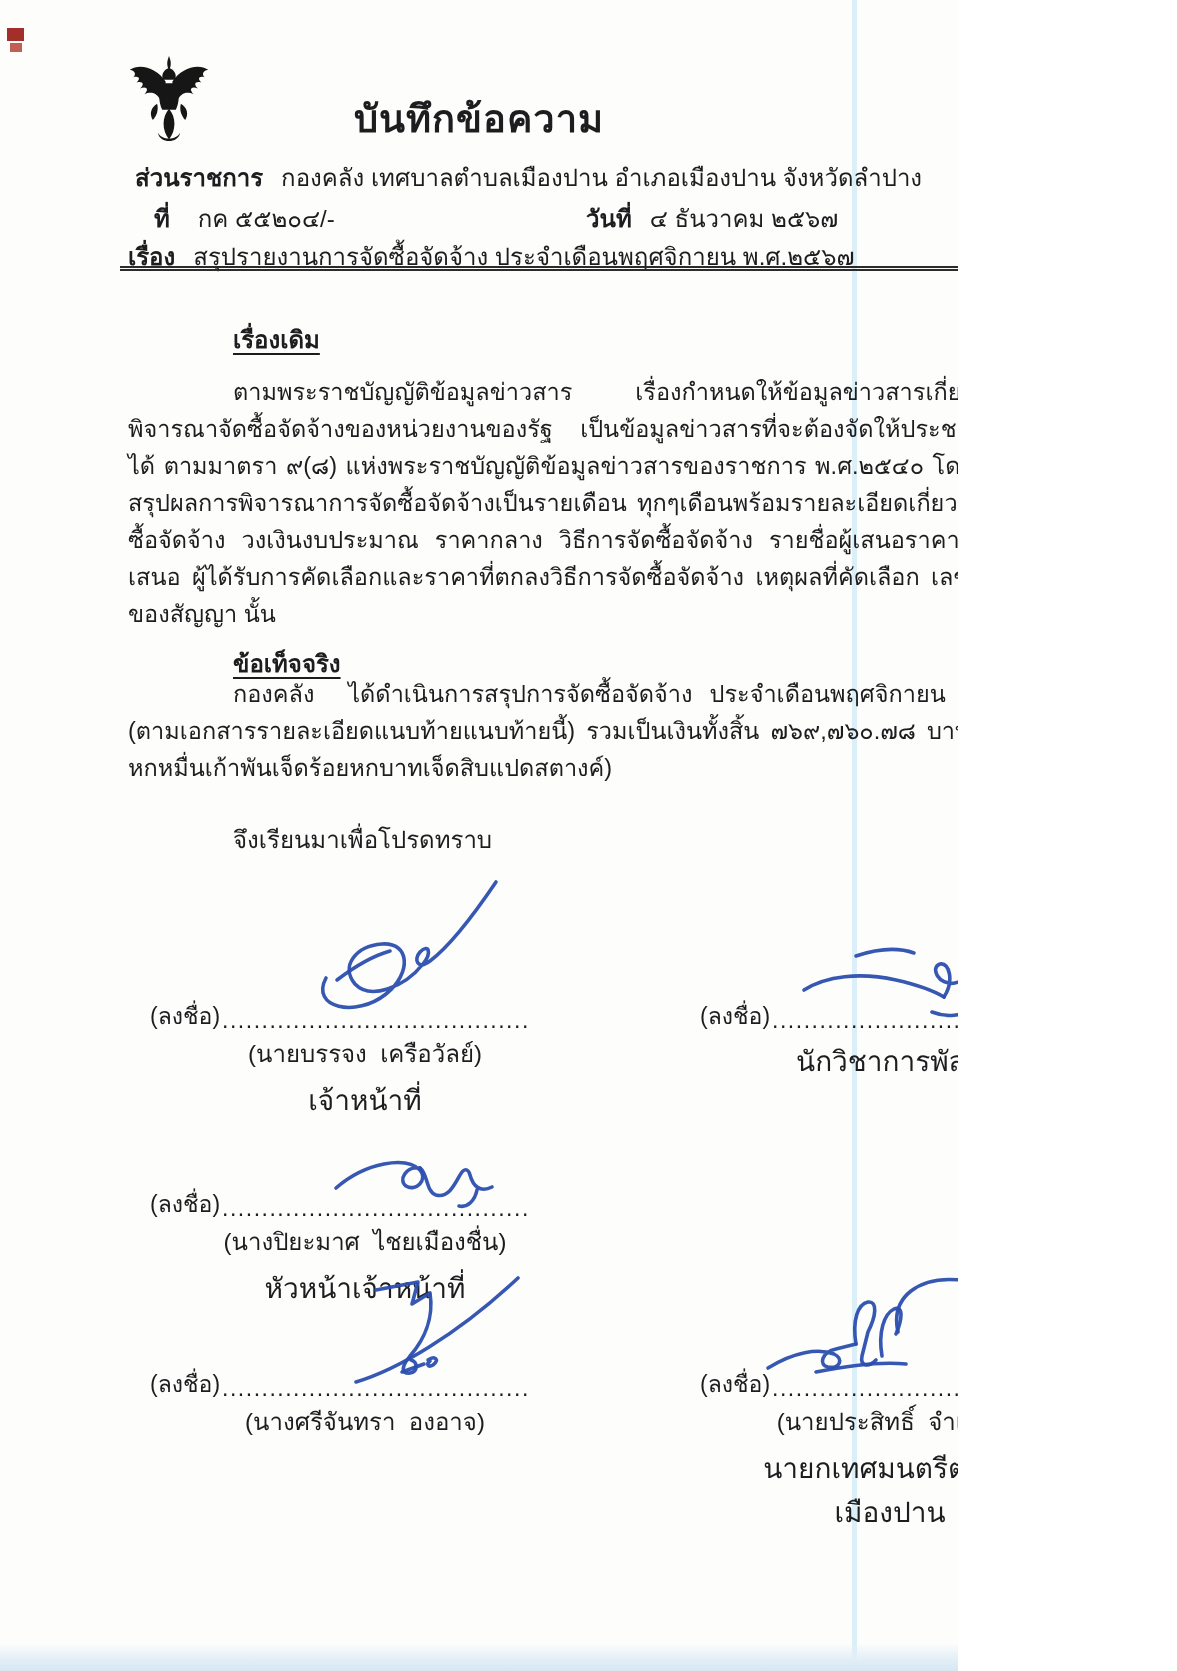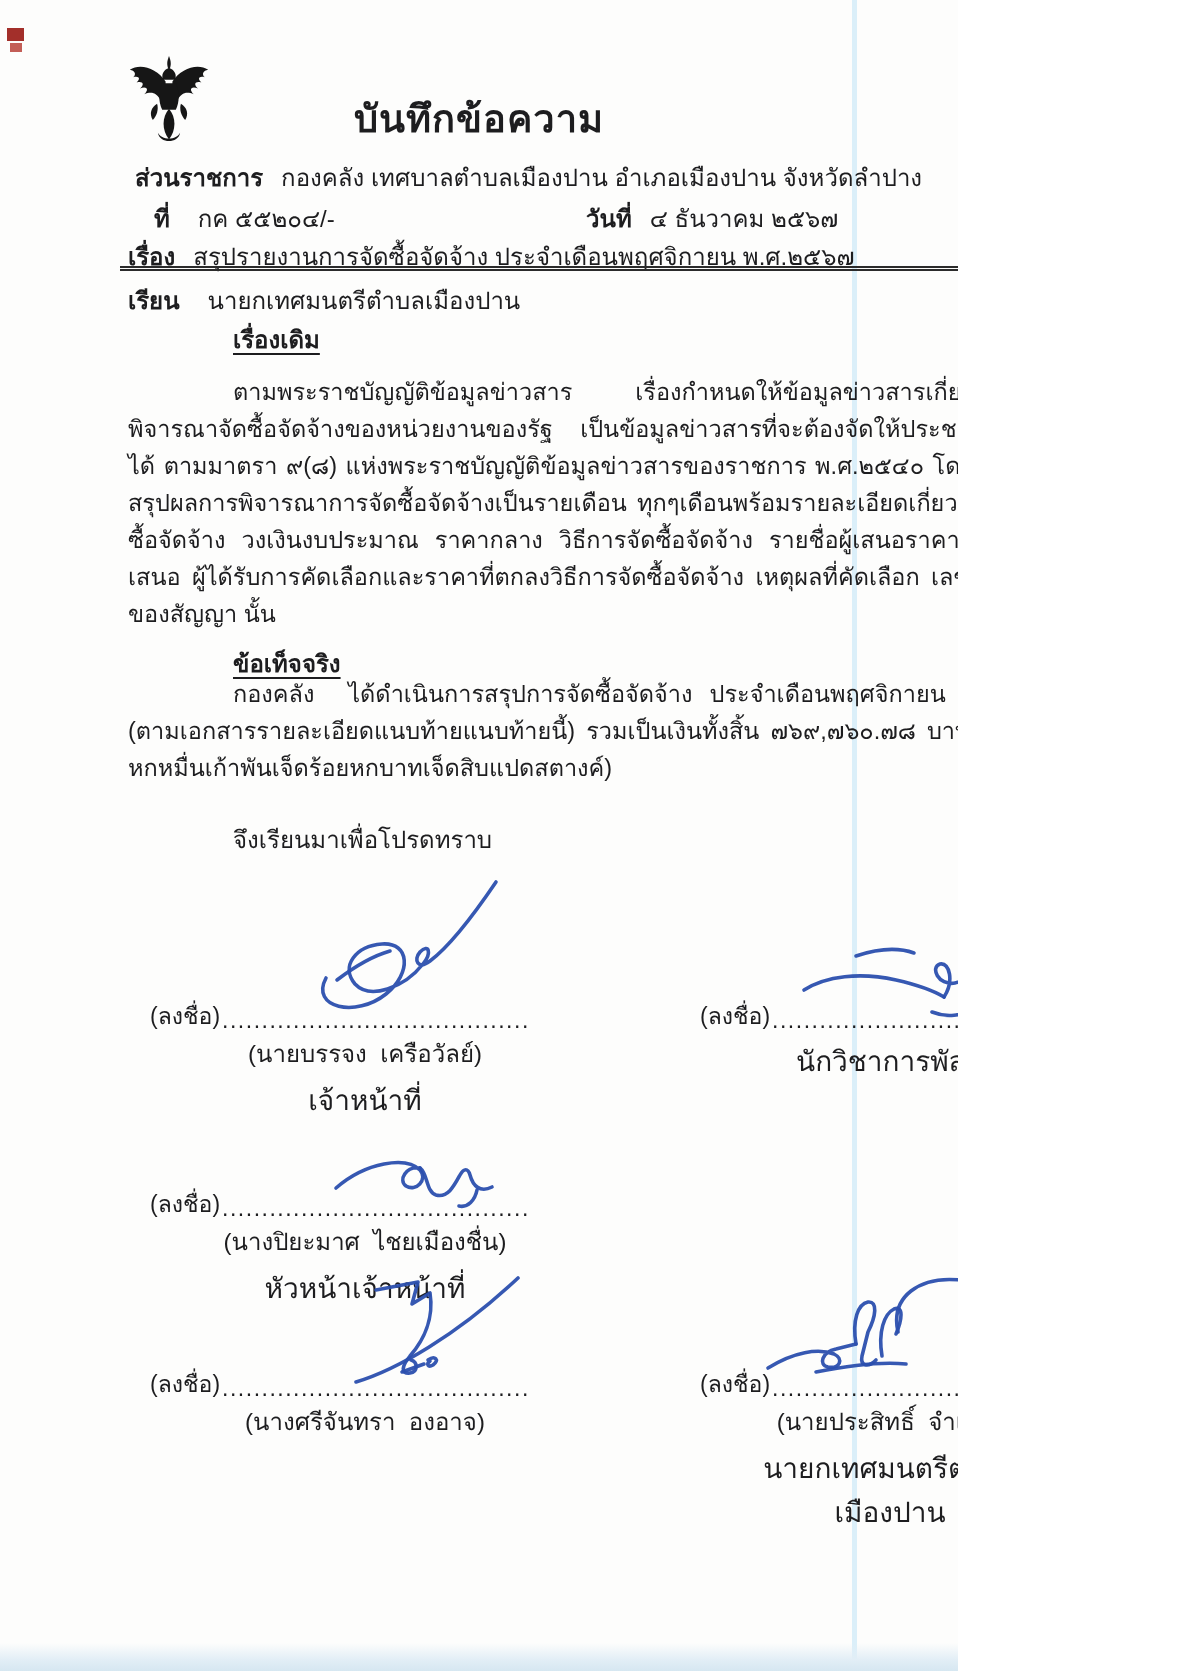--- a/index.html
+++ b/index.html
@@ -100,23 +100,20 @@
       <span class="hlabel">วันที่</span><span class="gap-s"></span><span>๔ ธันวาคม ๒๕๖๗</span>
     </span>
   </div>
 
   <div class="hrow row-subject">
     <span class="hlabel">เรื่อง</span><span class="gap-s"></span><span>สรุปรายงานการจัดซื้อจัดจ้าง ประจำเดือนพฤศจิกายน พ.ศ.๒๕๖๗</span>
   </div>
 
   <div class="divider"></div>
 
-  <div class="hrow row-to">
-    <span class="hlabel">เรียน</span><span class="gap-m"></span><span>นายกเทศมนตรีตำบลเมืองปาน</span>
-  </div>
 
   <div class="sec-heading h-sec1">เรื่องเดิม</div>
   <div class="para p-sec1">ตามพระราชบัญญัติข้อมูลข่าวสาร เรื่องกำหนดให้ข้อมูลข่าวสารเกี่ยวกับผลการพิจารณาจัดซื้อจัดจ้างของหน่วยงานของรัฐ เป็นข้อมูลข่าวสารที่จะต้องจัดให้ประชาชนตรวจดูได้ ตามมาตรา ๙(๘) แห่งพระราชบัญญัติข้อมูลข่าวสารของราชการ พ.ศ.๒๕๔๐ โดยการจัดทำสรุปผลการพิจารณาการจัดซื้อจัดจ้างเป็นรายเดือน ทุกๆเดือนพร้อมรายละเอียดเกี่ยวกับงานที่จัดซื้อจัดจ้าง วงเงินงบประมาณ ราคากลาง วิธีการจัดซื้อจัดจ้าง รายชื่อผู้เสนอราคาและราคาที่เสนอ ผู้ได้รับการคัดเลือกและราคาที่ตกลงวิธีการจัดซื้อจัดจ้าง เหตุผลที่คัดเลือก เลขที่และวันที่ของสัญญา นั้น</div>
 
   <div class="sec-heading h-sec2">ข้อเท็จจริง</div>
   <div class="para p-sec2">กองคลัง  ได้ดำเนินการสรุปการจัดซื้อจัดจ้าง ประจำเดือนพฤศจิกายน พ.ศ.๒๕๖๗ (ตามเอกสารรายละเอียดแนบท้ายแนบท้ายนี้) รวมเป็นเงินทั้งสิ้น ๗๖๙,๗๖๐.๗๘ บาท (เจ็ดแสนหกหมื่นเก้าพันเจ็ดร้อยหกบาทเจ็ดสิบแปดสตางค์)</div>
 
   <div class="closing">จึงเรียนมาเพื่อโปรดทราบ</div>
 
   <div class="sig-block blk-1">

